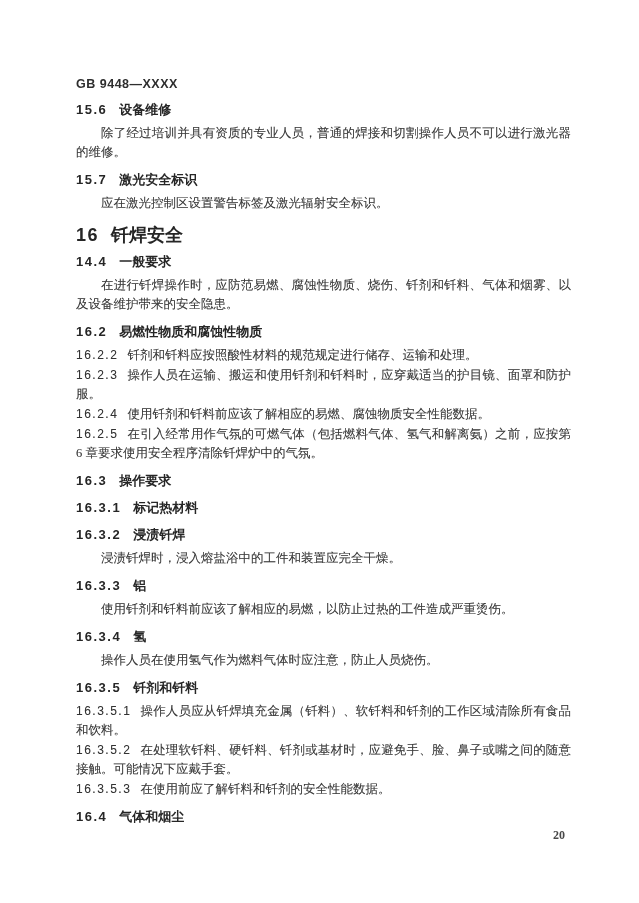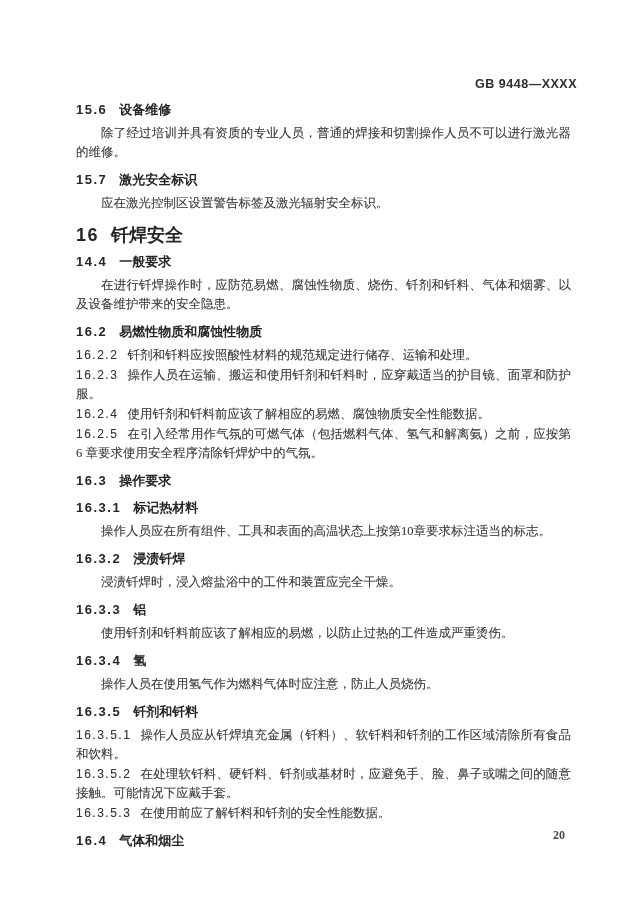--- a/index.html
+++ b/index.html
@@ -10,21 +10,21 @@
     height: 903px;
     background: #ffffff;
     overflow: hidden;
     font-family: "Liberation Serif", serif;
     color: #3b3b3b;
   }
   .content {
     padding: 76px 68px 0 76px;
   }
   .doc-header {
-    text-align: right;
+    text-align: left;
     font-family: "Liberation Sans", sans-serif;
     font-weight: bold;
     font-size: 12.5px;
     letter-spacing: 0.5px;
     color: #2e2e2e;
     margin-right: -6px;
     line-height: 16px;
   }
   .doc-body { margin-top: 2px; }
   .heading {
@@ -87,21 +87,20 @@
         <div class="heading h1"><span class="num">16</span><span>钎焊安全</span></div>
         <div class="heading h2"><span class="num">14.4</span><span>一般要求</span></div>
         <p class="para">在进行钎焊操作时，应防范易燃、腐蚀性物质、烧伤、钎剂和钎料、气体和烟雾、以及设备维护带来的安全隐患。</p>
         <div class="heading h2"><span class="num">16.2</span><span>易燃性物质和腐蚀性物质</span></div>
         <p class="clause"><span class="num">16.2.2</span><span>钎剂和钎料应按照酸性材料的规范规定进行储存、运输和处理。</span></p>
         <p class="clause"><span class="num">16.2.3</span><span>操作人员在运输、搬运和使用钎剂和钎料时，应穿戴适当的护目镜、面罩和防护服。</span></p>
         <p class="clause"><span class="num">16.2.4</span><span>使用钎剂和钎料前应该了解相应的易燃、腐蚀物质安全性能数据。</span></p>
         <p class="clause"><span class="num">16.2.5</span><span>在引入经常用作气氛的可燃气体（包括燃料气体、氢气和解离氨）之前，应按第 6 章要求使用安全程序清除钎焊炉中的气氛。</span></p>
         <div class="heading h2"><span class="num">16.3</span><span>操作要求</span></div>
         <div class="heading h2"><span class="num">16.3.1</span><span>标记热材料</span></div>
-        <p class="para">操作人员应在所有组件、工具和表面的高温状态上按第10章要求标注适当的标志。</p>
         <div class="heading h2"><span class="num">16.3.2</span><span>浸渍钎焊</span></div>
         <p class="para">浸渍钎焊时，浸入熔盐浴中的工件和装置应完全干燥。</p>
         <div class="heading h2"><span class="num">16.3.3</span><span>铝</span></div>
         <p class="para">使用钎剂和钎料前应该了解相应的易燃，以防止过热的工件造成严重烫伤。</p>
         <div class="heading h2"><span class="num">16.3.4</span><span>氢</span></div>
         <p class="para">操作人员在使用氢气作为燃料气体时应注意，防止人员烧伤。</p>
         <div class="heading h2"><span class="num">16.3.5</span><span>钎剂和钎料</span></div>
         <p class="clause"><span class="num">16.3.5.1</span><span>操作人员应从钎焊填充金属（钎料）、软钎料和钎剂的工作区域清除所有食品和饮料。</span></p>
         <p class="clause"><span class="num">16.3.5.2</span><span>在处理软钎料、硬钎料、钎剂或基材时，应避免手、脸、鼻子或嘴之间的随意接触。可能情况下应戴手套。</span></p>
         <p class="clause"><span class="num">16.3.5.3</span><span>在使用前应了解钎料和钎剂的安全性能数据。</span></p>

